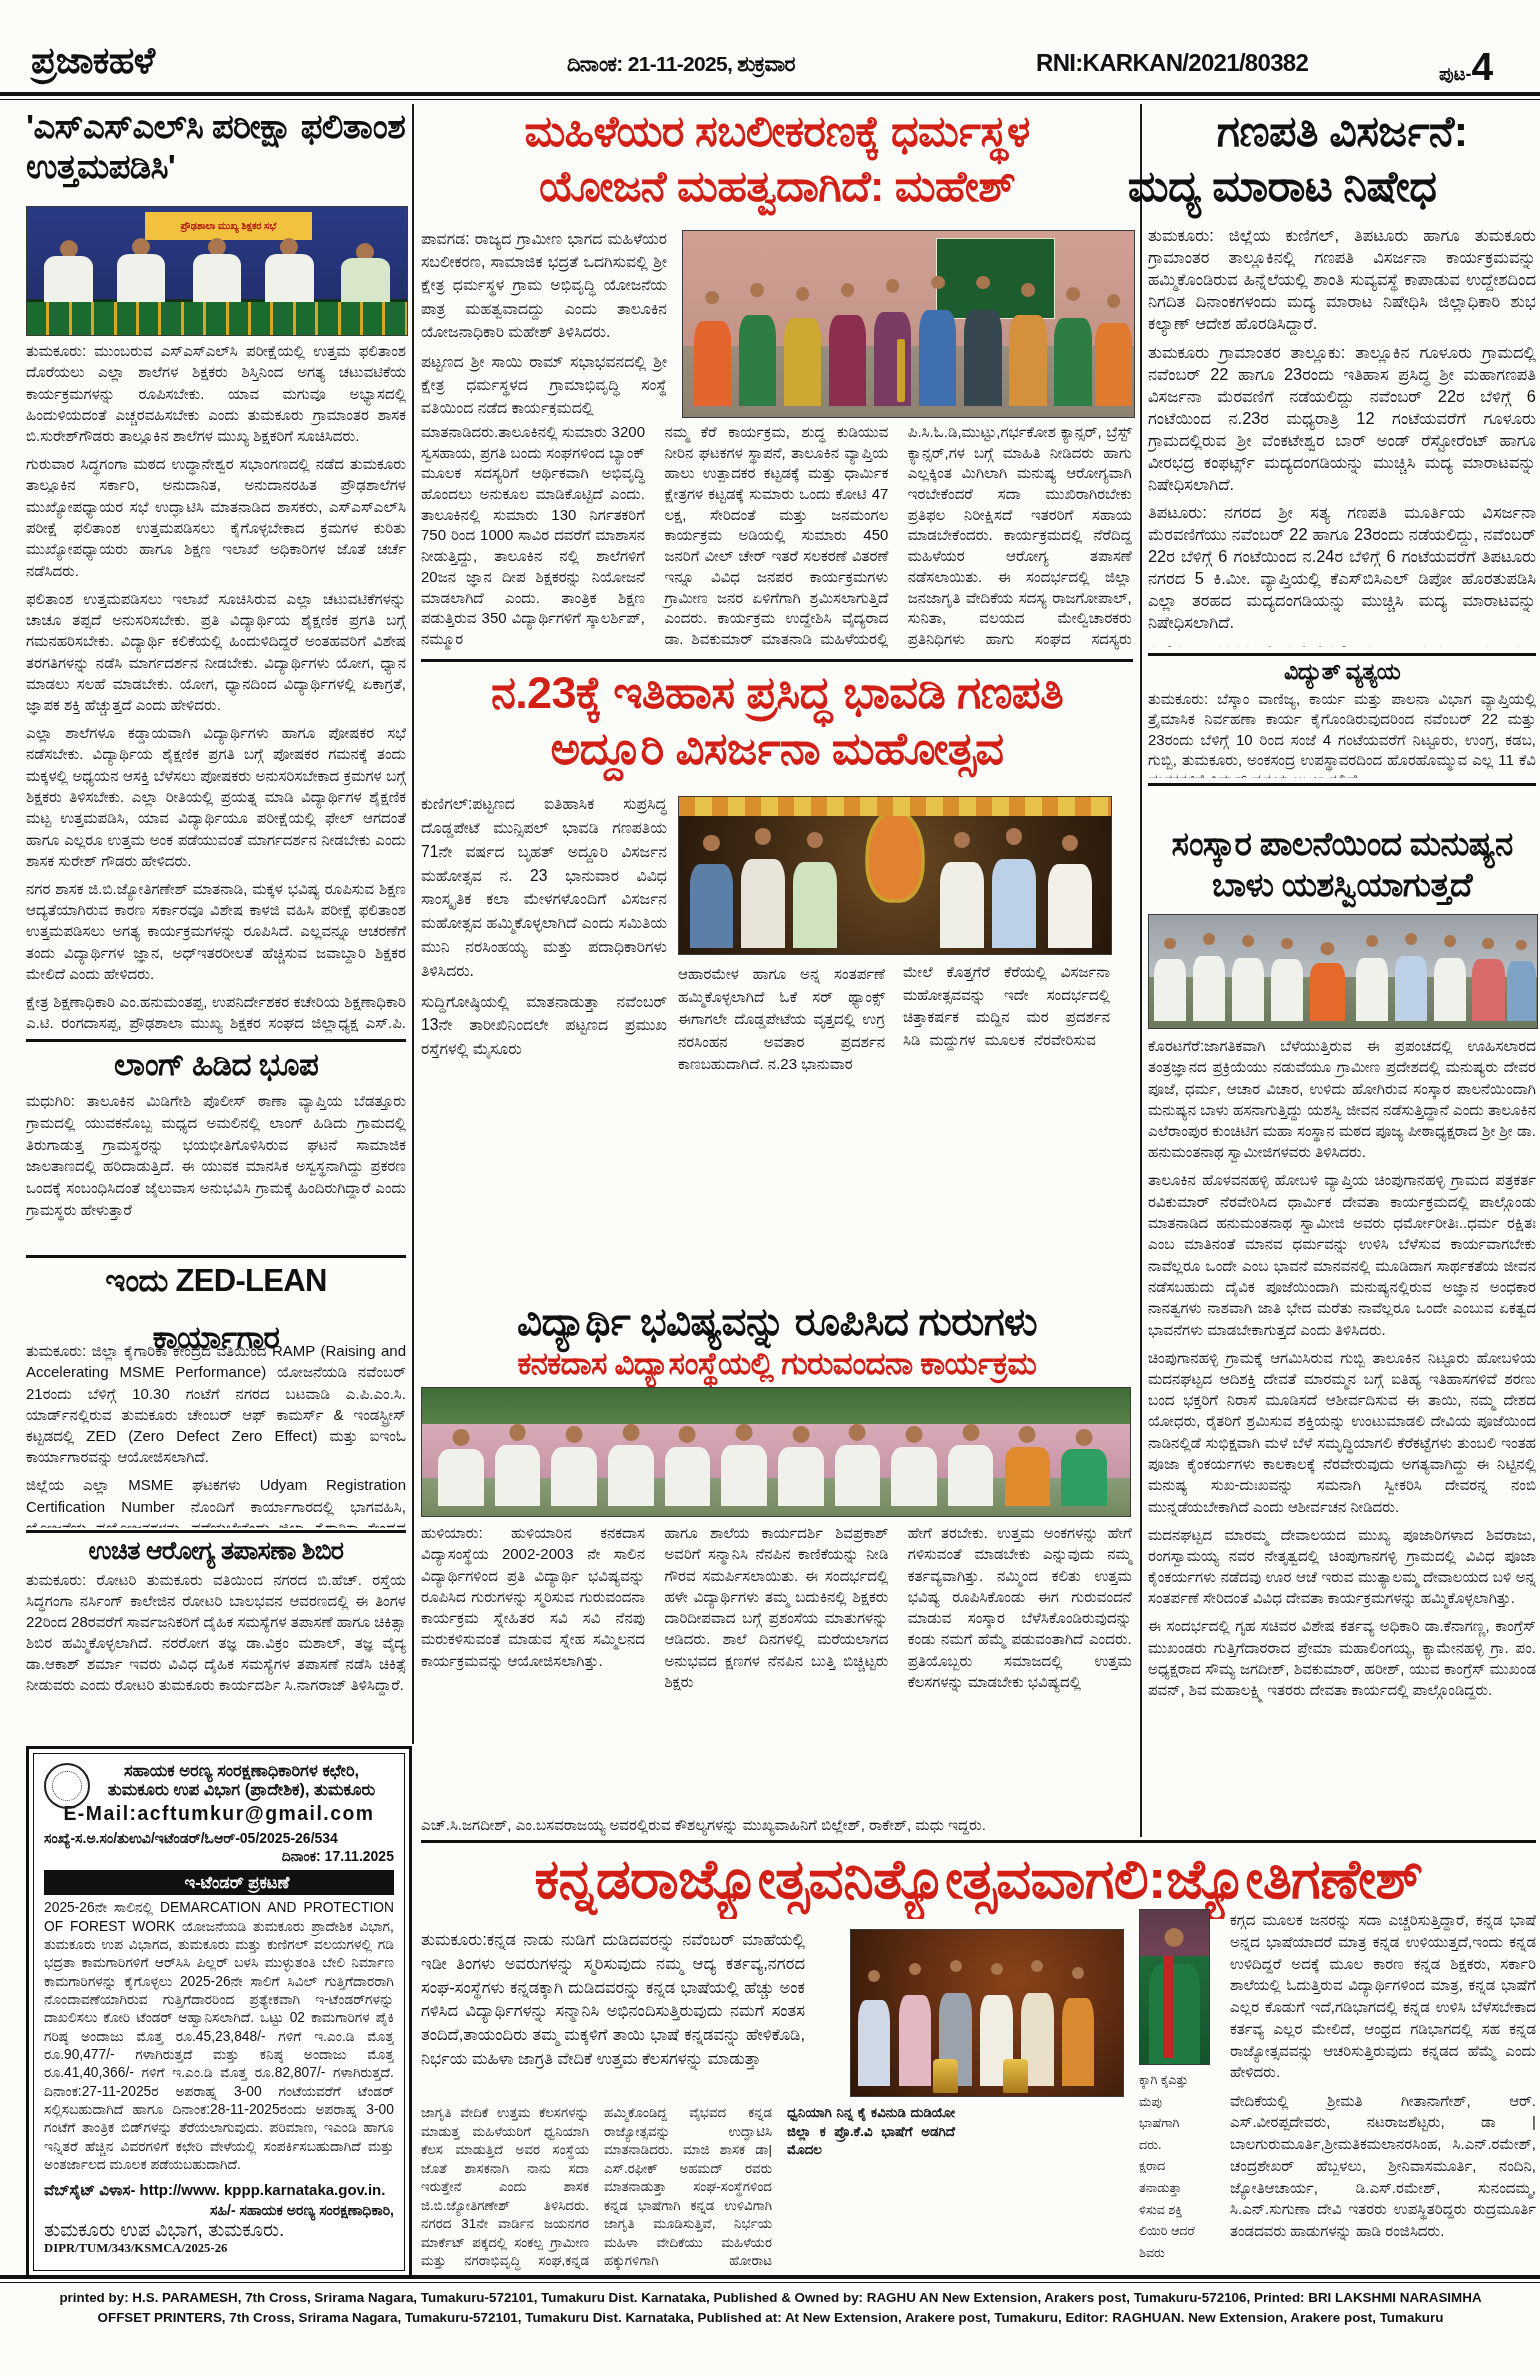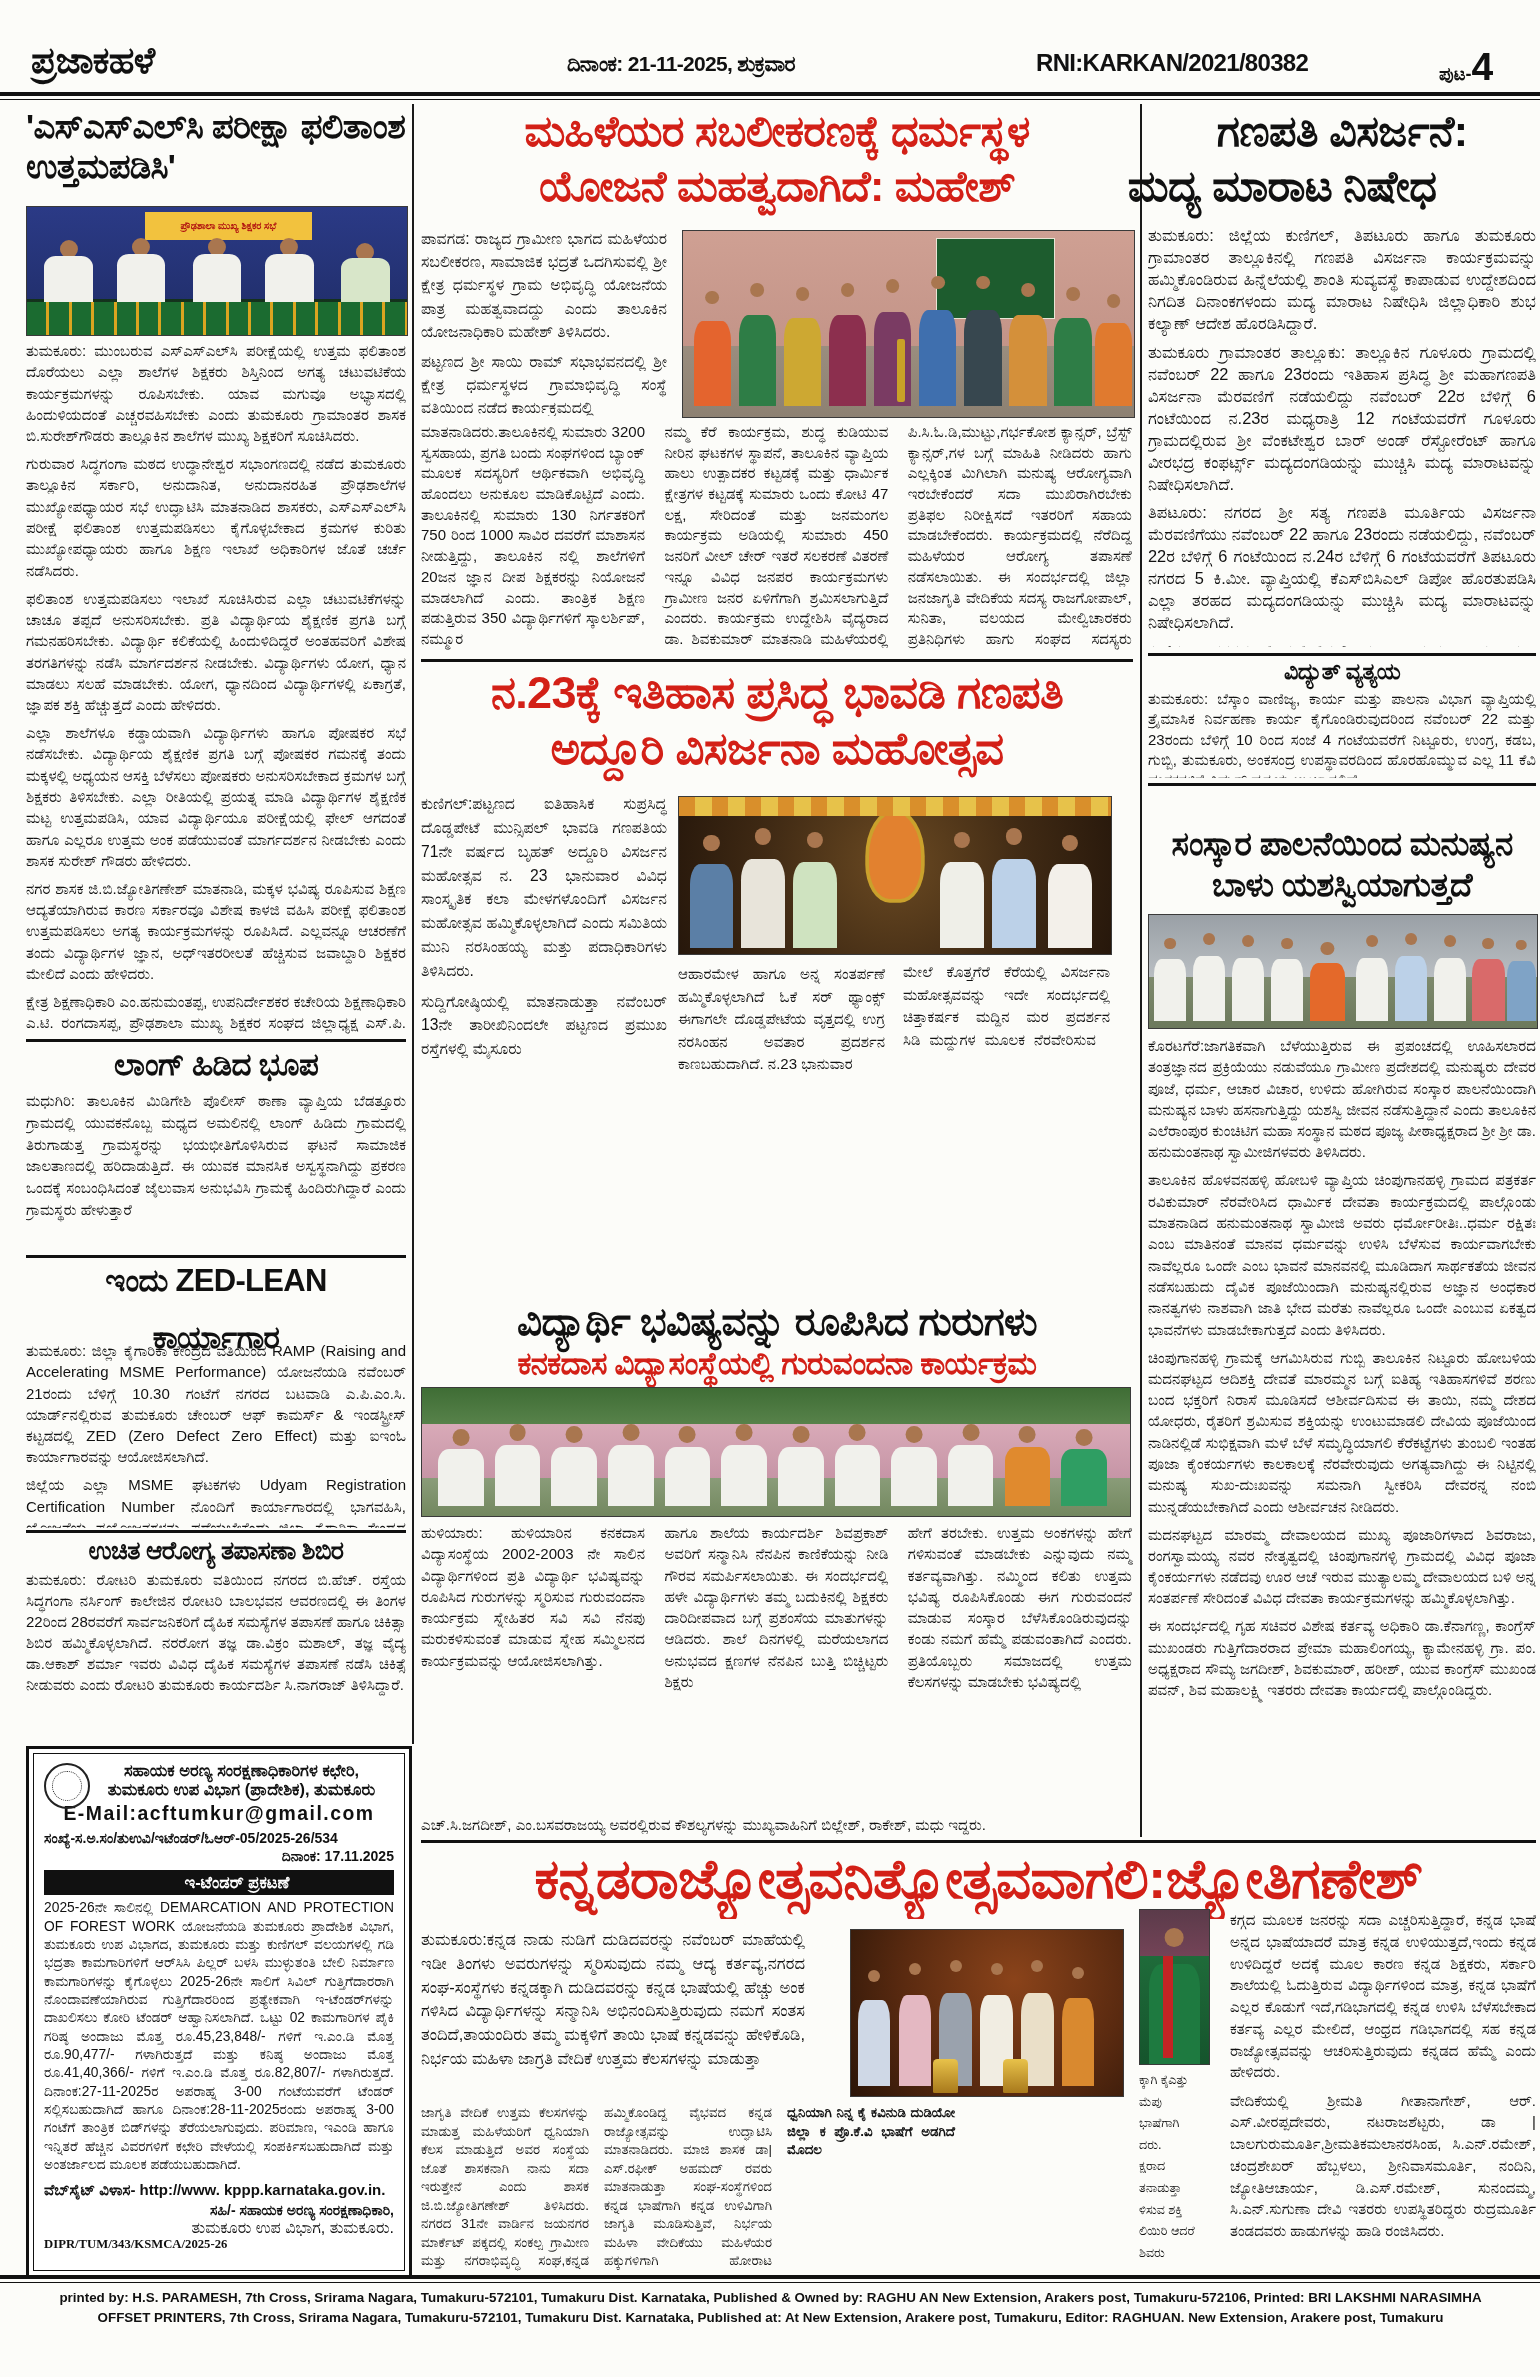--- a/index.html
+++ b/index.html
@@ -94,21 +94,21 @@
       <div class="ctr" style="margin-left:45px;font-weight:bold;font-size:16.4px;">ತುಮಕೂರು ಉಪ ವಿಭಾಗ (ಪ್ರಾದೇಶಿಕ), ತುಮಕೂರು</div>
       <div class="ctr" style="font-weight:bold;font-size:19.4px;letter-spacing:1.5px;margin-top:3px;">E-Mail:acftumkur@gmail.com</div>
       <div style="font-weight:bold;font-size:14px;margin-top:4.5px;">ಸಂಖ್ಯೆ-ಸ.ಅ.ಸಂ/ತುಉವಿ/ಇಟೆಂಡರ್/ಓಆರ್-05/2025-26/534</div>
       <div style="font-weight:bold;font-size:14px;text-align:right;margin-top:1.5px;">ದಿನಾಂಕ: 17.11.2025</div>
       <div class="blackbar" style="font-size:16.4px;margin-top:4.5px;padding-left:36px;">ಇ-ಟೆಂಡರ್ ಪ್ರಕಟಣೆ</div>
       <div class="bt clip" style="font-size:13.8px;line-height:1.33;height:282px;margin-top:4.5px;">
         <p>2025-26ನೇ ಸಾಲಿನಲ್ಲಿ DEMARCATION AND PROTECTION OF FOREST WORK ಯೋಜನೆಯಡಿ ತುಮಕೂರು ಪ್ರಾದೇಶಿಕ ವಿಭಾಗ, ತುಮಕೂರು ಉಪ ವಿಭಾಗದ, ತುಮಕೂರು ಮತ್ತು ಕುಣಿಗಲ್ ವಲಯಗಳಲ್ಲಿ ಗಡಿ ಭದ್ರತಾ ಕಾಮಗಾರಿಗಳಿಗೆ ಆರ್‌ಸಿಸಿ ಪಿಲ್ಲರ್ ಬಳಸಿ ಮುಳ್ಳುತಂತಿ ಬೇಲಿ ನಿರ್ಮಾಣ ಕಾಮಗಾರಿಗಳನ್ನು ಕೈಗೊಳ್ಳಲು 2025-26ನೇ ಸಾಲಿಗೆ ಸಿವಿಲ್ ಗುತ್ತಿಗೆದಾರರಾಗಿ ನೊಂದಾವಣೆಯಾಗಿರುವ ಗುತ್ತಿಗೆದಾರರಿಂದ ಪ್ರತ್ಯೇಕವಾಗಿ ಇ-ಟೆಂಡರ್‌ಗಳನ್ನು ದಾಖಲಿಸಲು ಕೋರಿ ಟೆಂಡರ್ ಆಹ್ವಾನಿಸಲಾಗಿದೆ. ಒಟ್ಟು 02 ಕಾಮಗಾರಿಗಳ ಪೈಕಿ ಗರಿಷ್ಠ ಅಂದಾಜು ಮೊತ್ತ ರೂ.45,23,848/- ಗಳಿಗೆ ಇ.ಎಂ.ಡಿ ಮೊತ್ತ ರೂ.90,477/- ಗಳಾಗಿರುತ್ತದೆ ಮತ್ತು ಕನಿಷ್ಠ ಅಂದಾಜು ಮೊತ್ತ ರೂ.41,40,366/- ಗಳಿಗೆ ಇ.ಎಂ.ಡಿ ಮೊತ್ತ ರೂ.82,807/- ಗಳಾಗಿರುತ್ತದೆ. ದಿನಾಂಕ:27-11-2025ರ ಅಪರಾಹ್ನ 3-00 ಗಂಟೆಯವರೆಗೆ ಟೆಂಡರ್ ಸಲ್ಲಿಸಬಹುದಾಗಿದೆ ಹಾಗೂ ದಿನಾಂಕ:28-11-2025ರಂದು ಅಪರಾಹ್ನ 3-00 ಗಂಟೆಗೆ ತಾಂತ್ರಿಕ ಬಿಡ್‌ಗಳನ್ನು ತೆರೆಯಲಾಗುವುದು. ಪರಿಮಾಣ, ಇಎಂಡಿ ಹಾಗೂ ಇನ್ನಿತರೆ ಹೆಚ್ಚಿನ ವಿವರಗಳಿಗೆ ಕಛೇರಿ ವೇಳೆಯಲ್ಲಿ ಸಂಪರ್ಕಿಸಬಹುದಾಗಿದೆ ಮತ್ತು ಅಂತರ್ಜಾಲದ ಮೂಲಕ ಪಡೆಯಬಹುದಾಗಿದೆ.</p>
       </div>
       <div style="font-weight:bold;font-size:15px;">ವೆಬ್‌ಸೈಟ್ ವಿಳಾಸ- http://www. kppp.karnataka.gov.in.</div>
       <div style="font-weight:bold;font-size:14px;text-align:right;margin-top:3px;">ಸಹಿ/- ಸಹಾಯಕ ಅರಣ್ಯ ಸಂರಕ್ಷಣಾಧಿಕಾರಿ,</div>
-      <div style="font-size:16px;text-align:right;">ತುಮಕೂರು ಉಪ ವಿಭಾಗ, ತುಮಕೂರು.</div>
+      <div style="font-size:19px;">ತುಮಕೂರು ಉಪ ವಿಭಾಗ, ತುಮಕೂರು.</div>
       <div style="font-weight:bold;font-size:12.7px;font-family:'Liberation Serif',serif;">DIPR/TUM/343/KSMCA/2025-26</div>
     </div>
   </div>
 
   <div class="abs hl red ctr" style="left:421px;top:106px;width:712px;font-size:43px;">ಮಹಿಳೆಯರ ಸಬಲೀಕರಣಕ್ಕೆ ಧರ್ಮಸ್ಥಳ</div>
   <div class="abs hl red ctr" style="left:421px;top:161px;width:712px;font-size:43px;">ಯೋಜನೆ ಮಹತ್ವದಾಗಿದೆ: ಮಹೇಶ್</div>
 
   <div class="abs bt clip" style="left:421px;top:227px;width:246px;height:189px;font-size:15.7px;line-height:1.48;">
     <p>ಪಾವಗಡ: ರಾಜ್ಯದ ಗ್ರಾಮೀಣ ಭಾಗದ ಮಹಿಳೆಯರ ಸಬಲೀಕರಣ, ಸಾಮಾಜಿಕ ಭದ್ರತೆ ಒದಗಿಸುವಲ್ಲಿ ಶ್ರೀ ಕ್ಷೇತ್ರ ಧರ್ಮಸ್ಥಳ ಗ್ರಾಮ ಅಭಿವೃದ್ಧಿ ಯೋಜನೆಯ ಪಾತ್ರ ಮಹತ್ವವಾದದ್ದು ಎಂದು ತಾಲೂಕಿನ ಯೋಜನಾಧಿಕಾರಿ ಮಹೇಶ್ ತಿಳಿಸಿದರು.</p>
     <p>ಪಟ್ಟಣದ ಶ್ರೀ ಸಾಯಿ ರಾಮ್ ಸಭಾಭವನದಲ್ಲಿ ಶ್ರೀ ಕ್ಷೇತ್ರ ಧರ್ಮಸ್ಥಳದ ಗ್ರಾಮಾಭಿವೃದ್ಧಿ ಸಂಸ್ಥೆ ವತಿಯಿಂದ ನಡೆದ ಕಾರ್ಯಕ್ರಮದಲ್ಲಿ</p>

